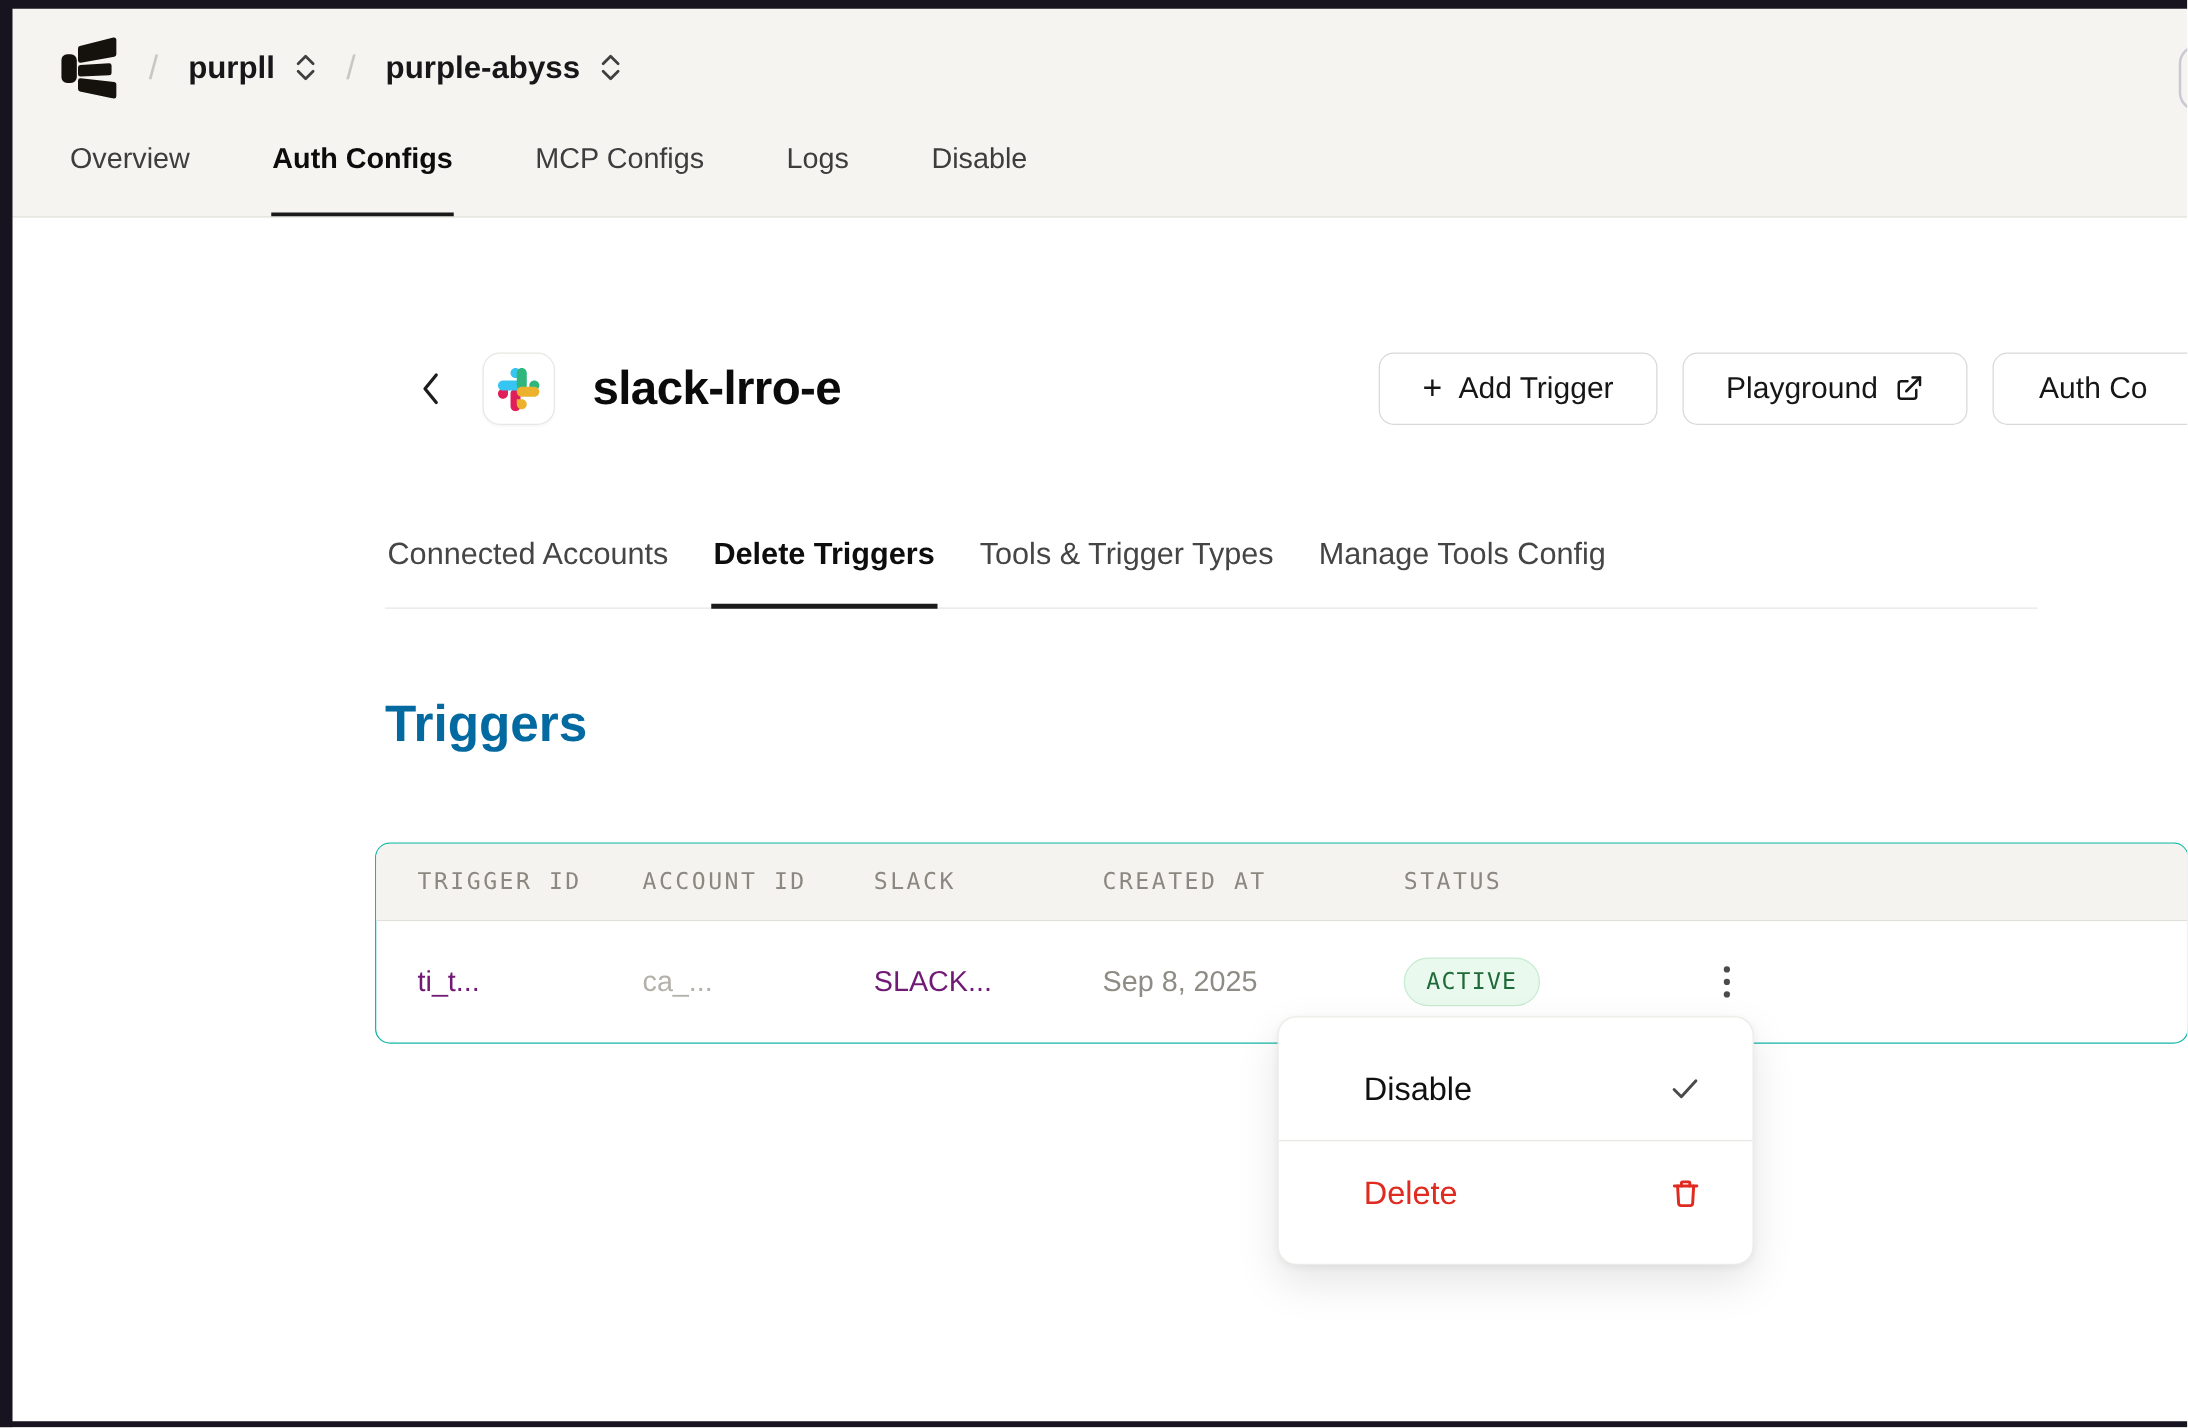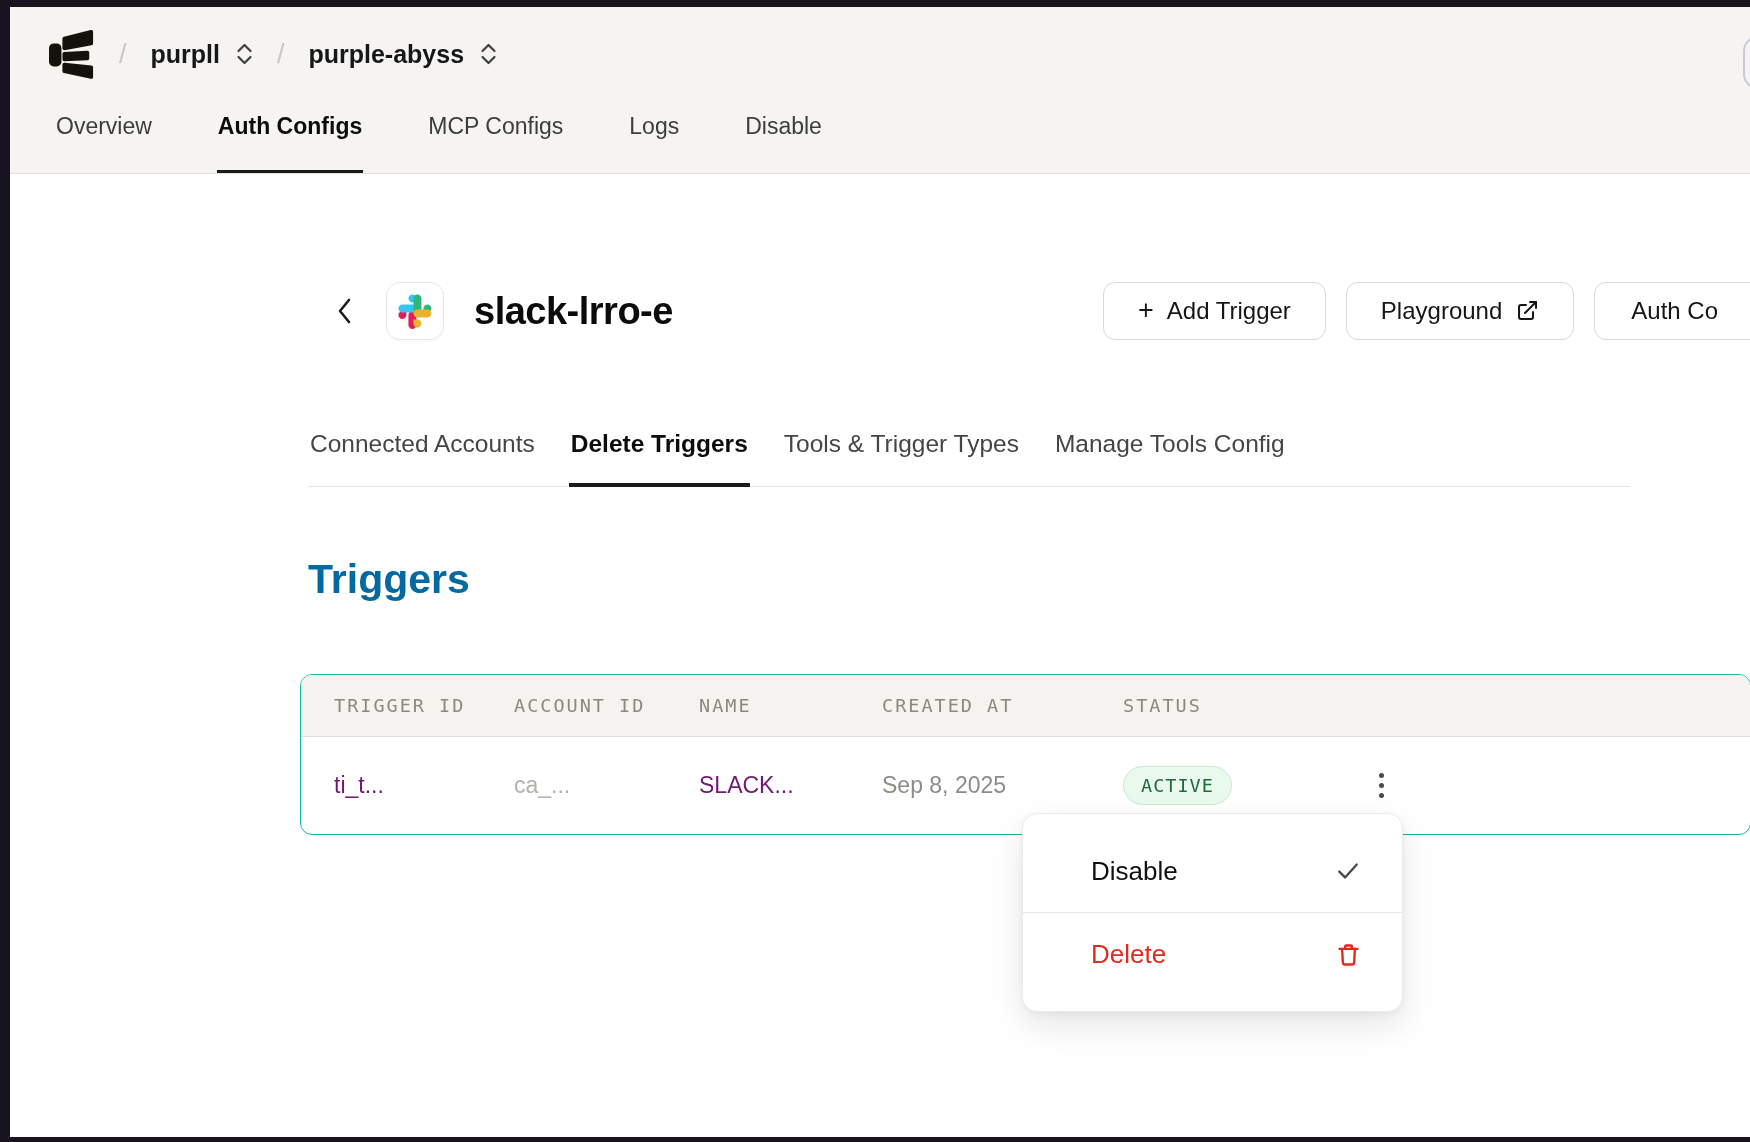--- a/index.html
+++ b/index.html
@@ -185,21 +185,21 @@
     <div class="sub-tab">Tools &amp; Trigger Types</div>
     <div class="sub-tab">Manage Tools Config</div>
   </nav>
 
   <h2 class="section-heading">Triggers</h2>
 
   <div class="table">
     <div class="grid thead">
       <div class="th">TRIGGER ID</div>
       <div class="th">ACCOUNT ID</div>
-      <div class="th">NAME</div>
+      <div class="th">SLACK</div>
       <div class="th">CREATED AT</div>
       <div class="th">STATUS</div>
       <div class="th"></div>
     </div>
     <div class="grid trow">
       <div class="td td-dark">ti_t...</div>
       <div class="td td-faint">ca_...</div>
       <div class="td td-dark">SLACK...</div>
       <div class="td td-gray">Sep 8, 2025</div>
       <div class="td">

